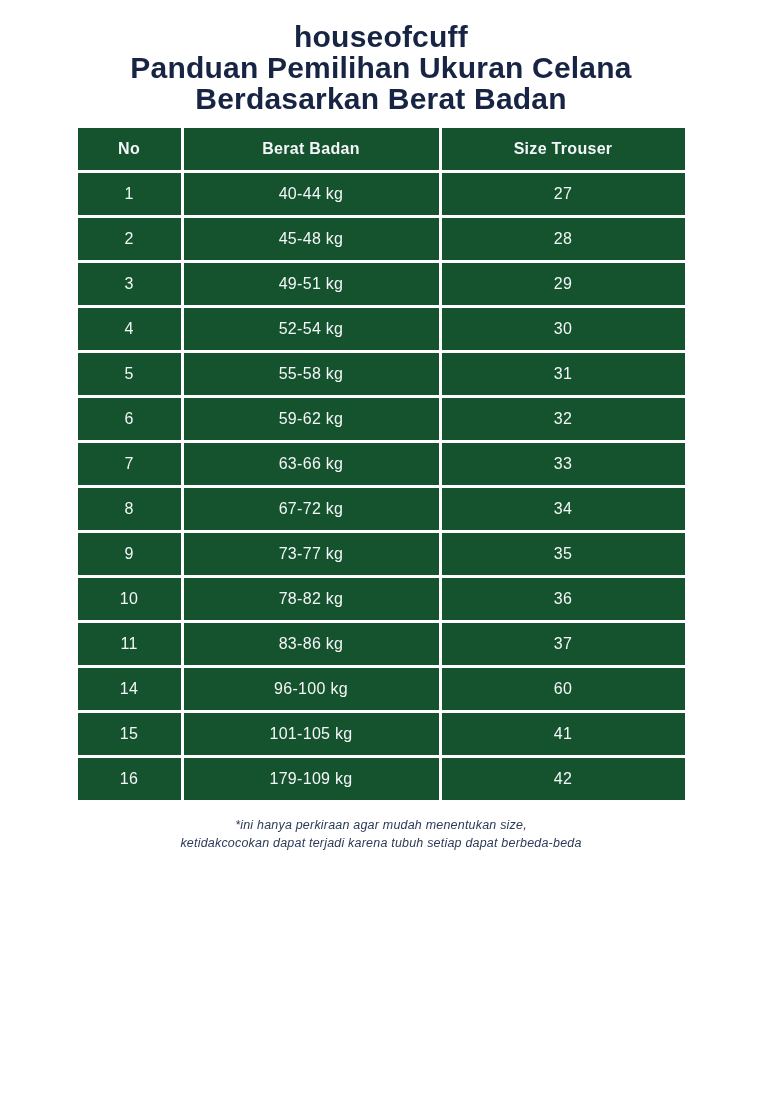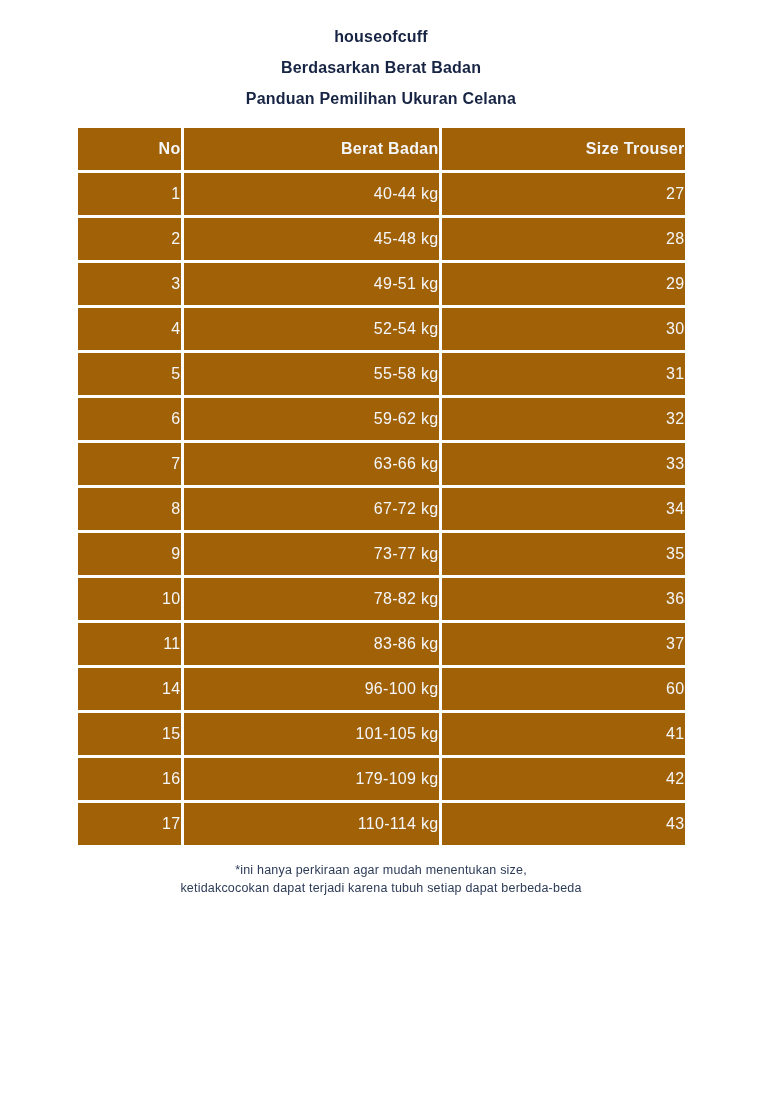--- a/index.html
+++ b/index.html
@@ -15,70 +15,71 @@
     margin: 0 auto;
     background: #ffffff;
     overflow: hidden;
   }
   .title-block {
     padding-top: 21px;
     text-align: center;
     color: #172443;
   }
   .title-line {
-    font-size: 16px;
+    font-size: 30px;
     font-weight: 700;
     line-height: 31px;
     letter-spacing: 0.2px;
     color: #172443;
   }
   table.size-table {
     border-collapse: collapse;
     margin: 11px auto 0 auto;
     width: 610px;
     table-layout: fixed;
   }
   table.size-table col.col-no { width: 106px; }
   table.size-table col.col-weight { width: 258px; }
   table.size-table col.col-size { width: 246px; }
   table.size-table th,
   table.size-table td {
-    background: #a16207;
+    background: #14532d;
     border: 3px solid #ffffff;
     color: #f4f6f9;
-    text-align: right;
+    text-align: center;
     vertical-align: middle;
     height: 42px;
     font-size: 16px;
     font-weight: 500;
     letter-spacing: 0.3px;
     padding: 0;
   }
   table.size-table th {
     font-weight: 600;
   }
   .footnote {
     margin-top: 13px;
     text-align: center;
+    font-style: italic;
     font-size: 12.5px;
     font-weight: 500;
     line-height: 18px;
     color: #2c3b58;
     letter-spacing: 0.2px;
   }
 </style>
 </head>
 <body>
 
 <div class="page">
 
   <div class="title-block">
     <div class="title-line">houseofcuff</div>
+    <div class="title-line">Panduan Pemilihan Ukuran Celana</div>
     <div class="title-line">Berdasarkan Berat Badan</div>
-    <div class="title-line">Panduan Pemilihan Ukuran Celana</div>
   </div>
 
   <table class="size-table">
     <colgroup>
       <col class="col-no">
       <col class="col-weight">
       <col class="col-size">
     </colgroup>
     <thead>
       <tr>
@@ -167,25 +168,20 @@
       <td>101-105 kg</td>
       <td>41</td>
     </tr>
 
     <tr>
       <td>16</td>
       <td>179-109 kg</td>
       <td>42</td>
     </tr>
 
-    <tr>
-      <td>17</td>
-      <td>110-114 kg</td>
-      <td>43</td>
-    </tr>
 
   </tbody>
   </table>
 
   <div class="footnote">
     <div>*ini hanya perkiraan agar mudah menentukan size,</div>
     <div>ketidakcocokan dapat terjadi karena tubuh setiap dapat berbeda-beda</div>
   </div>
 
 </div>

